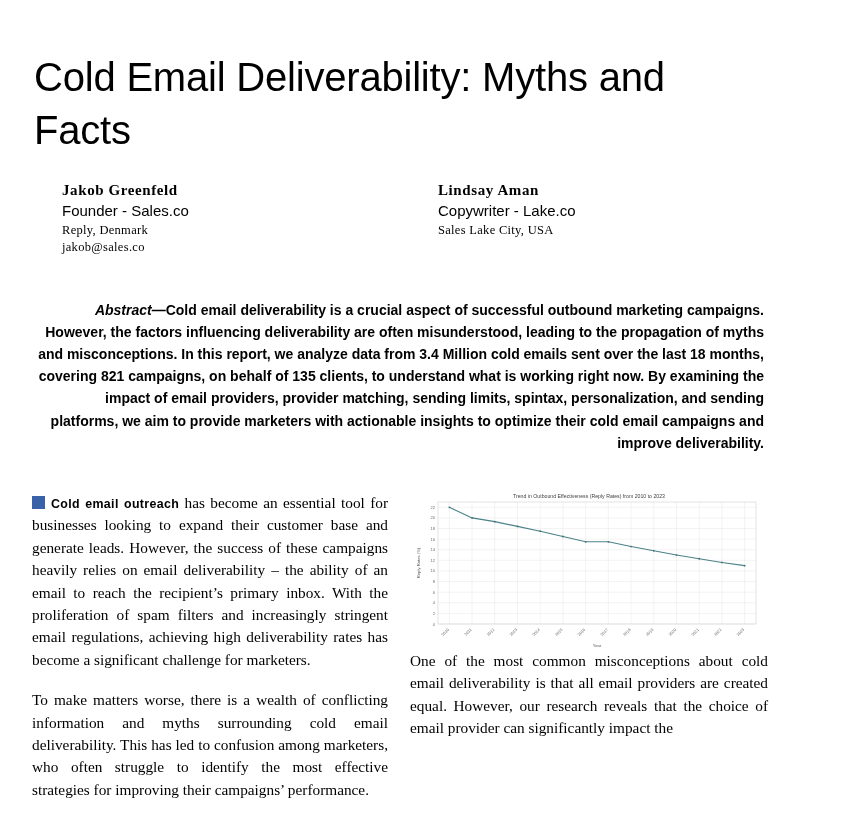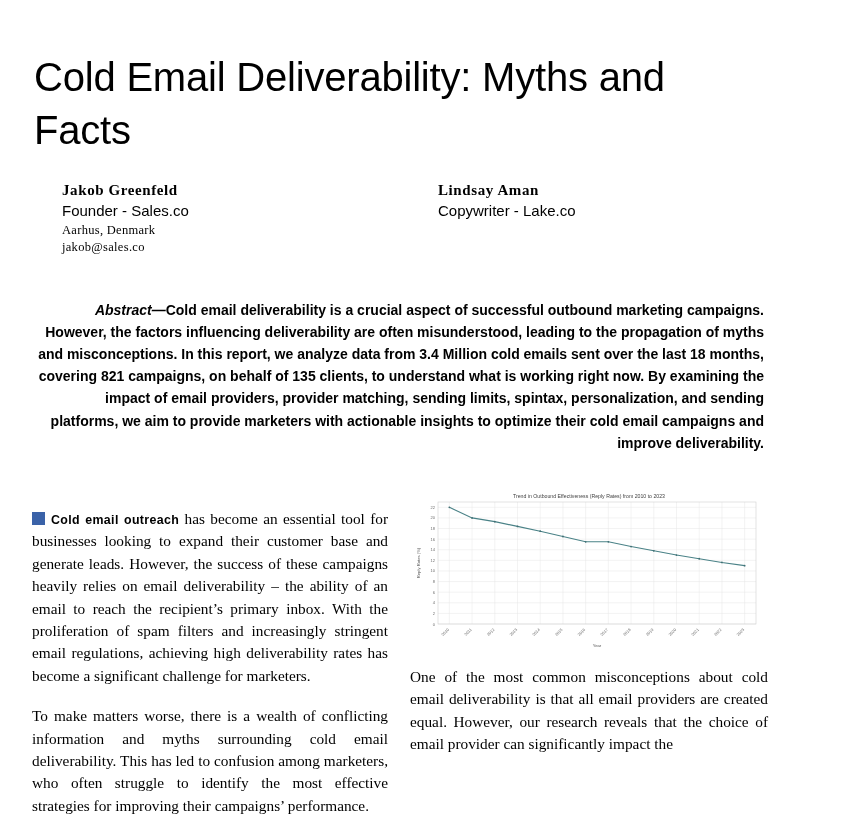--- a/index.html
+++ b/index.html
@@ -47,21 +47,21 @@
 
   
   .col-left{
     position:absolute;left:32px;top:492px;width:356px;
     font-size:15.3px;line-height:1.465;text-align:justify;
     hyphens:auto;
   }
   .col-right{
     position:absolute;left:410px;top:490px;width:358px;
   }
-  .para{margin:16px 0 18px 0;text-align:justify;}
+  .para{margin:0 0 18px 0;text-align:justify;}
   .para.tight{margin-bottom:0;}
   .bluebox{
     display:inline-block;width:13px;height:13px;
     background:#3a62a8;vertical-align:-1px;margin-right:6px;
   }
   .smallcaps{
     font-family:"Liberation Sans",sans-serif;
     font-weight:bold;font-size:12.4px;letter-spacing:.35px;
   }
 
@@ -88,25 +88,26 @@
 <body>
 
 <div class="page">
 
   <h1 class="title">Cold Email Deliverability: Myths and Facts</h1>
 
   <div class="authors">
     <div class="author first">
       <div class="au-name">Jakob Greenfeld</div>
       <div class="au-role">Founder - Sales.co</div>
-      <div class="au-aff">Aarhus, Denmark</div>
+      <div class="au-aff">Reply, Denmark</div>
       <div class="au-mail">jakob@sales.co</div>
     </div><div class="author second">
       <div class="au-name">Lindsay Aman</div>
       <div class="au-role">Copywriter - Lake.co</div>
+      <div class="au-aff">Sales Lake City, USA</div>
     </div>
   </div>
 
   <div class="abstract"><span class="lead">Abstract</span><span class="lead">—</span><span>Cold email deliverability is a crucial aspect of successful outbound marketing campaigns. However, the factors influencing deliverability are often misunderstood, leading to the propagation of myths and misconceptions. In this report, we analyze data from 3.4 Million cold emails sent over the last 18 months, covering 821 campaigns, on behalf of 135 clients, to understand what is working right now. By examining the impact of email providers, provider matching, sending limits, spintax, personalization, and sending platforms, we aim to provide marketers with actionable insights to optimize their cold email campaigns and improve deliverability.</span></div>
 
   <div class="col-left">
     <p class="para"><span class="bluebox"></span><span class="smallcaps">Cold email outreach</span><span> has become an essential tool for businesses looking to expand their customer base and generate leads. However, the success of these campaigns heavily relies on email deliverability – the ability of an email to reach the recipient’s primary inbox. With the proliferation of spam filters and increasingly stringent email regulations, achieving high deliverability rates has become a significant challenge for marketers.</span></p>
     <p class="para tight">To make matters worse, there is a wealth of conflicting information and myths surrounding cold email deliverability. This has led to confusion among marketers, who often struggle to identify the most effective strategies for improving their campaigns’ performance.</p>
   </div>
 

